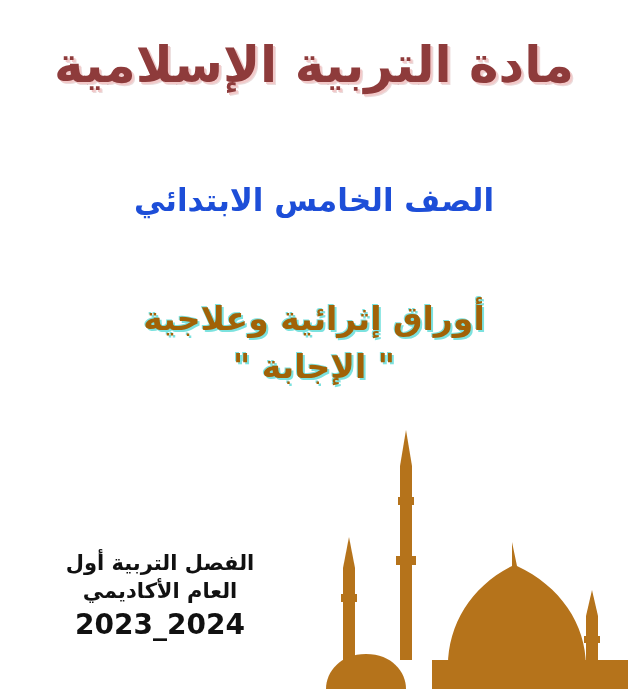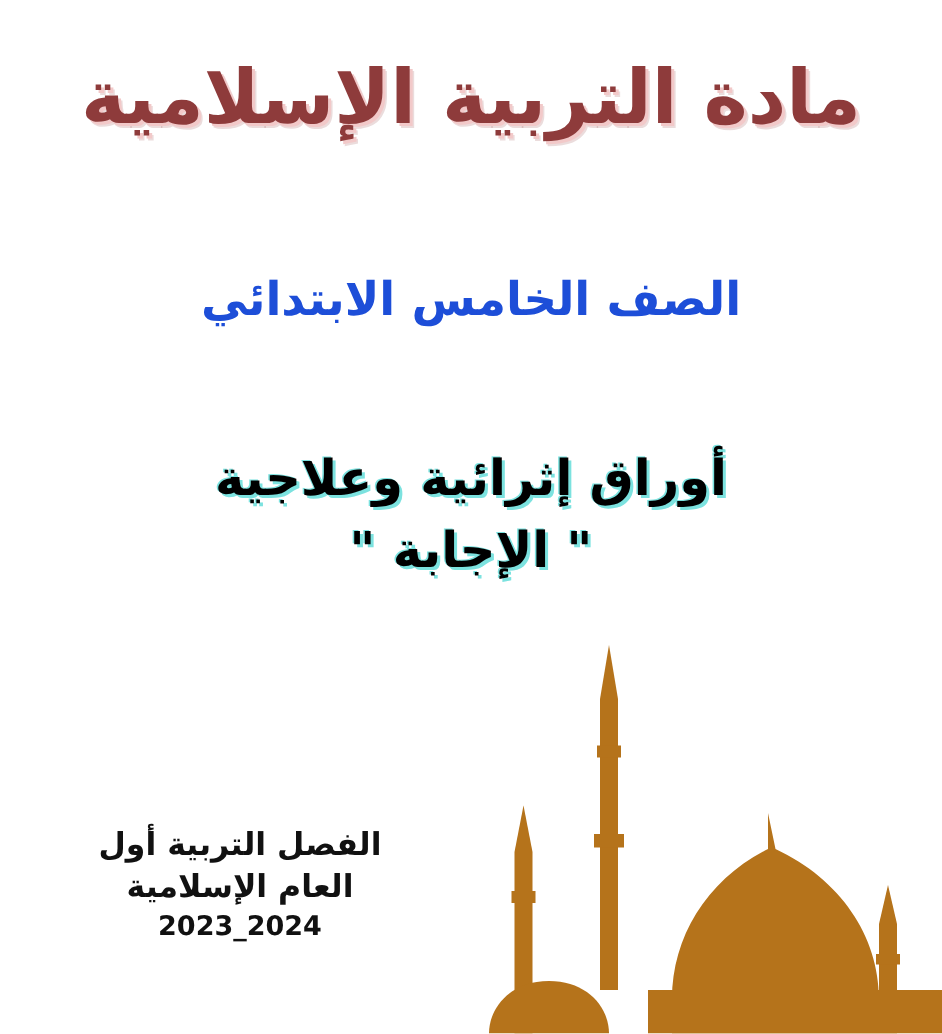--- a/index.html
+++ b/index.html
@@ -68,21 +68,21 @@
   .title-third {
     position: absolute;
     top: 295px;
     left: 0;
     width: 628px;
     text-align: center;
     font-family: "DejaVu Sans", sans-serif;
     font-weight: bold;
     font-size: 33px;
     line-height: 1.45;
-    color: #000000;
+    color: #a16207;
     direction: rtl;
     text-shadow:
       2px 2px 0 #7ce2df,
       -1px -1px 0 #7ce2df;
   }
   .title-third .line2 {
     display: block;
   }
 
   
@@ -97,21 +97,21 @@
     font-size: 21px;
     line-height: 1.35;
     color: #111111;
     direction: rtl;
   }
   .footer-meta .meta-line {
     display: block;
   }
   .footer-meta .meta-year {
     display: block;
-    font-size: 18px;
+    font-size: 28px;
     direction: ltr;
   }
 </style>
 </head>
 <body>
 
 <div class="page">
 
   <div class="mosque-layer">
     <svg width="628" height="689" viewBox="0 0 628 689" xmlns="http://www.w3.org/2000/svg" aria-hidden="true">
@@ -140,17 +140,17 @@
 
   <div class="title-sub">الصف الخامس الابتدائي</div>
 
   <div class="title-third">
     <span class="line1">أوراق إثرائية وعلاجية</span>
     <span class="line2">" الإجابة "</span>
   </div>
 
   <div class="footer-meta">
     <span class="meta-line">الفصل التربية أول</span>
-    <span class="meta-line">العام الإسلامية</span>
+    <span class="meta-line">العام الأكاديمي</span>
     <span class="meta-year">2023_2024</span>
   </div>
 
 </div>
 
 </body></html>

